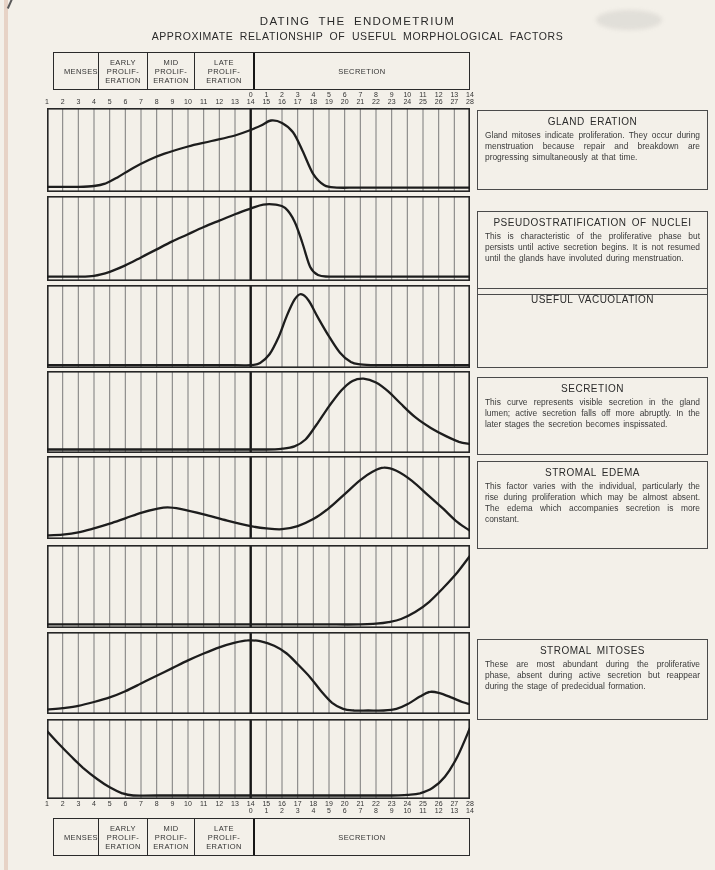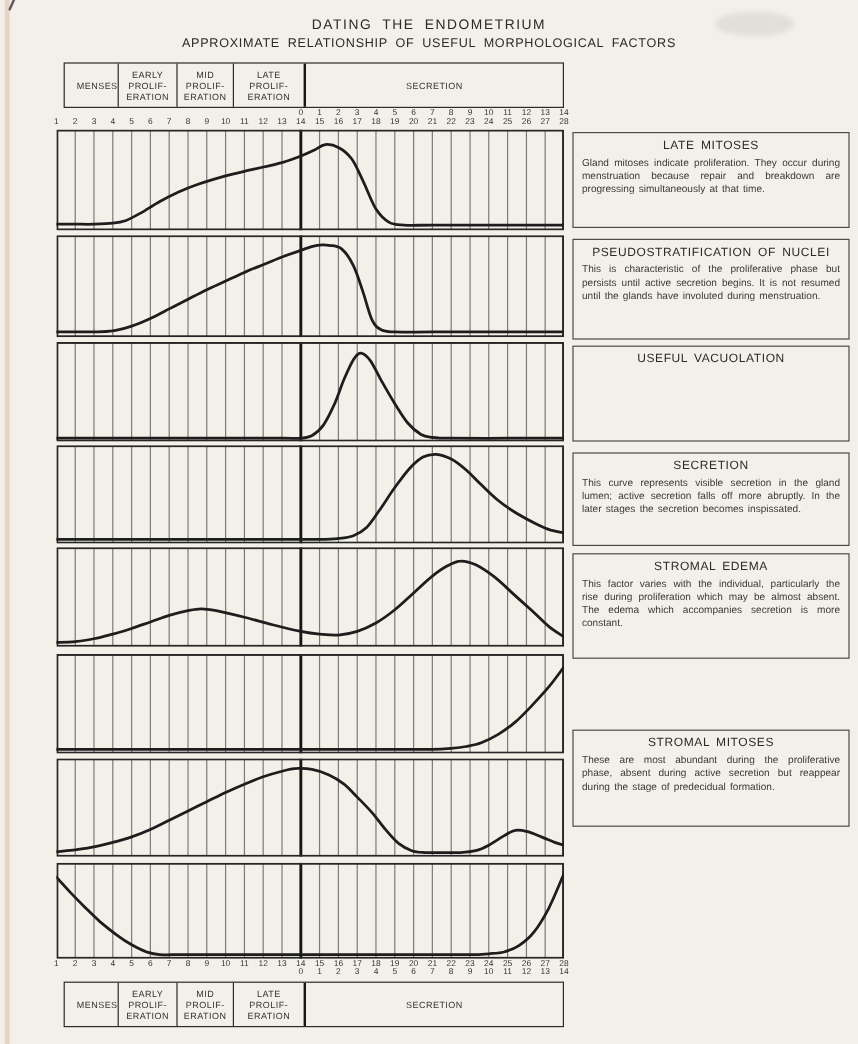--- a/index.html
+++ b/index.html
@@ -199,21 +199,21 @@
         <line x1="360.3" x2="360.3" y1="1" y2="83" stroke="#7a7a7a" stroke-width="1"></line>
         <line x1="376.0" x2="376.0" y1="1" y2="83" stroke="#7a7a7a" stroke-width="1"></line>
         <line x1="391.7" x2="391.7" y1="1" y2="83" stroke="#7a7a7a" stroke-width="1"></line>
         <line x1="407.3" x2="407.3" y1="1" y2="83" stroke="#7a7a7a" stroke-width="1"></line>
       </g>
       <line x1="203.7" x2="203.7" y1="0" y2="84" stroke="#161616" stroke-width="2.4"></line>
       <rect x="0.8" y="0.8" width="421.4" height="82.4" fill="none" stroke="#262626" stroke-width="1.6"></rect>
       <path d="M0.0,78.8C2.6,78.8 10.4,78.8 15.7,78.8C20.9,78.8 26.1,79.0 31.3,78.8C36.6,78.7 42.6,78.6 47.0,78.0C51.4,77.5 54.1,77.1 58.0,75.7C61.9,74.2 65.8,72.0 70.5,69.4C75.2,66.7 80.9,62.8 86.2,59.9C91.4,57.0 96.6,54.4 101.8,52.0C107.1,49.6 111.0,47.9 117.5,45.7C124.0,43.4 133.2,40.7 141.0,38.5C148.8,36.4 156.7,34.9 164.5,33.0C172.3,31.2 181.5,29.3 188.0,27.5C194.5,25.6 199.2,23.7 203.7,22.0C208.1,20.2 211.2,18.8 214.6,17.2C218.0,15.6 220.6,12.9 224.0,12.5C227.4,12.1 231.3,12.9 235.0,14.9C238.7,16.8 242.6,19.7 246.0,24.3C249.4,28.9 252.0,35.5 255.4,42.5C258.8,49.5 262.7,60.4 266.3,66.2C270.0,72.0 273.4,75.0 277.3,77.3C281.2,79.5 283.8,79.2 289.8,79.6C295.8,80.0 301.6,79.6 313.3,79.6C325.1,79.6 342.1,79.6 360.3,79.6C378.6,79.6 412.6,79.6 423.0,79.6" fill="none" stroke="#1d1d1d" stroke-width="2.3" stroke-linecap="round"></path>
     </svg>
     <div class="fbox" style="top: 110px; min-height: 80px;">
-      <div class="ft">LATE MITOSES</div>
+      <div class="ft">GLAND ERATION</div>
       <div class="fd">Gland mitoses indicate proliferation.  They occur during menstruation because repair and breakdown are progressing simultaneously at that time.</div>
     </div>
     <svg class="panel" width="423" height="85" viewBox="0 0 423 85" style="top: 196px;">
       <g>
         <line x1="15.7" x2="15.7" y1="1" y2="84" stroke="#7a7a7a" stroke-width="1"></line>
         <line x1="31.3" x2="31.3" y1="1" y2="84" stroke="#7a7a7a" stroke-width="1"></line>
         <line x1="47.0" x2="47.0" y1="1" y2="84" stroke="#7a7a7a" stroke-width="1"></line>
         <line x1="62.7" x2="62.7" y1="1" y2="84" stroke="#7a7a7a" stroke-width="1"></line>
         <line x1="78.3" x2="78.3" y1="1" y2="84" stroke="#7a7a7a" stroke-width="1"></line>
         <line x1="94.0" x2="94.0" y1="1" y2="84" stroke="#7a7a7a" stroke-width="1"></line>
@@ -234,21 +234,21 @@
         <line x1="344.7" x2="344.7" y1="1" y2="84" stroke="#7a7a7a" stroke-width="1"></line>
         <line x1="360.3" x2="360.3" y1="1" y2="84" stroke="#7a7a7a" stroke-width="1"></line>
         <line x1="376.0" x2="376.0" y1="1" y2="84" stroke="#7a7a7a" stroke-width="1"></line>
         <line x1="391.7" x2="391.7" y1="1" y2="84" stroke="#7a7a7a" stroke-width="1"></line>
         <line x1="407.3" x2="407.3" y1="1" y2="84" stroke="#7a7a7a" stroke-width="1"></line>
       </g>
       <line x1="203.7" x2="203.7" y1="0" y2="85" stroke="#161616" stroke-width="2.4"></line>
       <rect x="0.8" y="0.8" width="421.4" height="83.4" fill="none" stroke="#262626" stroke-width="1.6"></rect>
       <path d="M0.0,80.6C2.6,80.6 10.4,80.6 15.7,80.6C20.9,80.6 26.1,80.7 31.3,80.6C36.6,80.5 41.8,80.6 47.0,79.8C52.2,79.0 57.4,77.5 62.7,75.8C67.9,74.1 73.1,71.8 78.3,69.4C83.6,67.0 88.8,64.1 94.0,61.4C99.2,58.7 104.4,56.1 109.7,53.4C114.9,50.7 120.1,47.9 125.3,45.4C130.6,42.9 135.8,40.6 141.0,38.2C146.2,35.8 151.4,33.3 156.7,31.0C161.9,28.7 167.1,26.7 172.3,24.6C177.6,22.5 182.8,20.2 188.0,18.2C193.2,16.2 199.0,14.2 203.7,12.6C208.4,11.0 212.0,9.3 216.2,8.6C220.4,7.9 225.1,8.1 228.7,8.6C232.4,9.1 235.0,9.0 238.1,11.8C241.3,14.6 244.7,19.5 247.5,25.4C250.4,31.3 252.8,39.4 255.4,47.0C258.0,54.6 260.6,65.7 263.2,71.0C265.8,76.3 267.9,77.4 271.0,79.0C274.2,80.6 274.9,80.3 282.0,80.6C289.1,80.9 300.3,80.6 313.3,80.6C326.4,80.6 342.1,80.6 360.3,80.6C378.6,80.6 412.6,80.6 423.0,80.6" fill="none" stroke="#1d1d1d" stroke-width="2.3" stroke-linecap="round"></path>
     </svg>
-    <div class="fbox" style="top: 199px; min-height: 84px;">
+    <div class="fbox" style="top: 211px; min-height: 84px;">
       <div class="ft">PSEUDOSTRATIFICATION OF NUCLEI</div>
       <div class="fd">This is characteristic of the proliferative phase but persists until active secretion begins.  It is not resumed until the glands have involuted during menstruation.</div>
     </div>
     <svg class="panel" width="423" height="83" viewBox="0 0 423 83" style="top: 285px;">
       <g>
         <line x1="15.7" x2="15.7" y1="1" y2="82" stroke="#7a7a7a" stroke-width="1"></line>
         <line x1="31.3" x2="31.3" y1="1" y2="82" stroke="#7a7a7a" stroke-width="1"></line>
         <line x1="47.0" x2="47.0" y1="1" y2="82" stroke="#7a7a7a" stroke-width="1"></line>
         <line x1="62.7" x2="62.7" y1="1" y2="82" stroke="#7a7a7a" stroke-width="1"></line>
         <line x1="78.3" x2="78.3" y1="1" y2="82" stroke="#7a7a7a" stroke-width="1"></line>
@@ -409,21 +409,21 @@
         <line x1="344.7" x2="344.7" y1="1" y2="81" stroke="#7a7a7a" stroke-width="1"></line>
         <line x1="360.3" x2="360.3" y1="1" y2="81" stroke="#7a7a7a" stroke-width="1"></line>
         <line x1="376.0" x2="376.0" y1="1" y2="81" stroke="#7a7a7a" stroke-width="1"></line>
         <line x1="391.7" x2="391.7" y1="1" y2="81" stroke="#7a7a7a" stroke-width="1"></line>
         <line x1="407.3" x2="407.3" y1="1" y2="81" stroke="#7a7a7a" stroke-width="1"></line>
       </g>
       <line x1="203.7" x2="203.7" y1="0" y2="82" stroke="#161616" stroke-width="2.4"></line>
       <rect x="0.8" y="0.8" width="421.4" height="80.4" fill="none" stroke="#262626" stroke-width="1.6"></rect>
       <path d="M0.0,77.7C2.6,77.4 10.4,76.8 15.7,76.2C20.9,75.5 26.1,74.9 31.3,73.8C36.6,72.8 41.8,71.4 47.0,70.0C52.2,68.6 57.4,67.2 62.7,65.4C67.9,63.6 73.1,61.5 78.3,59.2C83.6,56.9 88.8,54.1 94.0,51.5C99.2,48.9 104.4,46.4 109.7,43.8C114.9,41.2 120.1,38.7 125.3,36.1C130.6,33.5 135.8,30.8 141.0,28.4C146.2,26.0 151.4,23.7 156.7,21.5C161.9,19.3 167.1,17.1 172.3,15.3C177.6,13.5 183.3,11.9 188.0,10.7C192.7,9.5 196.4,8.6 200.5,8.4C204.7,8.1 208.6,8.3 213.1,9.2C217.5,10.1 222.7,11.7 227.2,13.8C231.6,15.8 235.8,18.4 239.7,21.5C243.6,24.6 246.8,28.3 250.7,32.3C254.6,36.2 259.3,40.9 263.2,45.4C267.1,49.8 270.5,55.0 274.2,59.2C277.8,63.4 281.5,67.8 285.1,70.8C288.8,73.7 292.4,75.6 296.1,76.9C299.8,78.2 302.9,78.2 307.1,78.5C311.2,78.7 316.2,78.5 321.2,78.5C326.1,78.5 332.1,78.7 336.8,78.5C341.5,78.2 345.4,77.9 349.4,76.9C353.3,75.9 356.4,74.4 360.3,72.3C364.3,70.2 369.2,66.7 372.9,64.6C376.5,62.5 379.1,60.6 382.3,60.0C385.4,59.3 388.0,59.9 391.7,60.8C395.3,61.6 400.3,63.8 404.2,65.4C408.1,66.9 412.0,68.8 415.2,70.0C418.3,71.1 421.7,71.9 423.0,72.3" fill="none" stroke="#1d1d1d" stroke-width="2.3" stroke-linecap="round"></path>
     </svg>
-    <div class="fbox" style="top: 608px; min-height: 81px;">
+    <div class="fbox" style="top: 639px; min-height: 81px;">
       <div class="ft">STROMAL MITOSES</div>
       <div class="fd">These are most abundant during the proliferative phase, absent during active secretion but reappear during the stage of predecidual formation.</div>
     </div>
     <svg class="panel" width="423" height="80" viewBox="0 0 423 80" style="top: 719px;">
       <g>
         <line x1="15.7" x2="15.7" y1="1" y2="79" stroke="#7a7a7a" stroke-width="1"></line>
         <line x1="31.3" x2="31.3" y1="1" y2="79" stroke="#7a7a7a" stroke-width="1"></line>
         <line x1="47.0" x2="47.0" y1="1" y2="79" stroke="#7a7a7a" stroke-width="1"></line>
         <line x1="62.7" x2="62.7" y1="1" y2="79" stroke="#7a7a7a" stroke-width="1"></line>
         <line x1="78.3" x2="78.3" y1="1" y2="79" stroke="#7a7a7a" stroke-width="1"></line>

